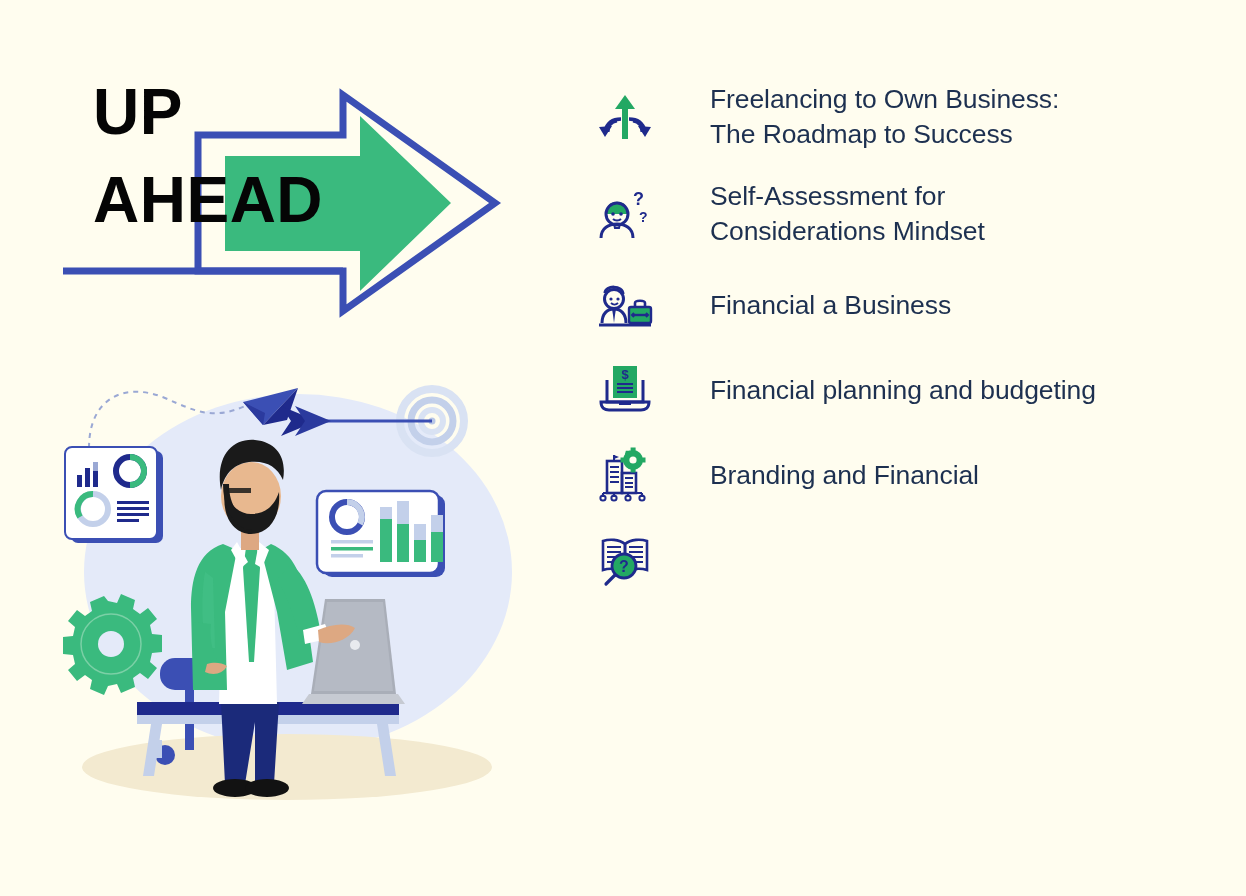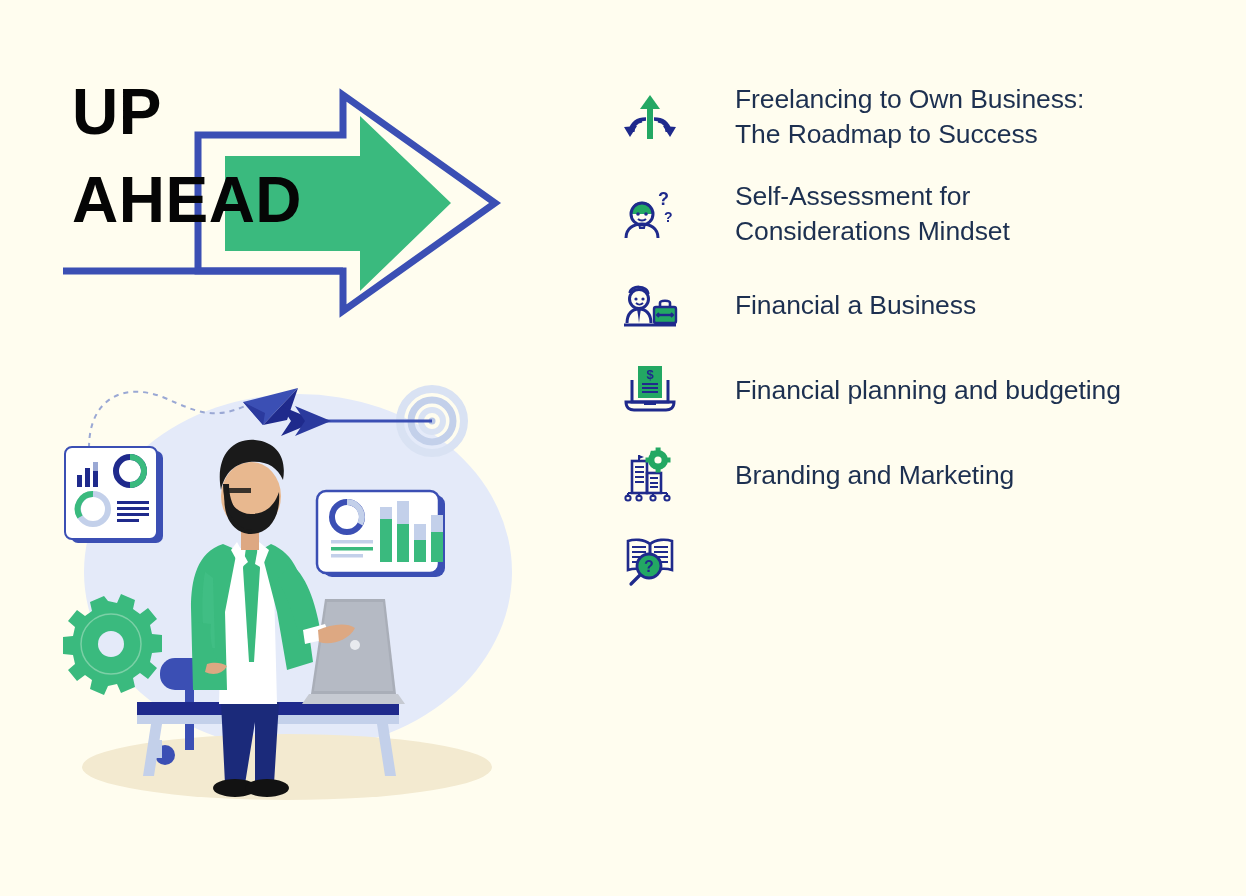--- a/index.html
+++ b/index.html
@@ -13,30 +13,31 @@
   #stage{position:absolute;left:0;top:0;width:1246px;height:896px;}
 
   
   #left-panel{position:absolute;left:0;top:0;width:560px;height:896px;}
 
   #headline{position:absolute;left:72px;top:68px;width:300px;}
   .headline-line{
     font-size:64px;font-weight:700;line-height:88px;
     color:#050505;letter-spacing:0.5px;
     font-family:"Liberation Sans", sans-serif;
+    margin-left:21px;
   }
 
   
   #arrow-graphic{position:absolute;left:55px;top:88px;width:460px;height:230px;}
 
   
   #illustration{position:absolute;left:55px;top:372px;width:475px;height:445px;}
 
   
-  #agenda-list{position:absolute;left:621px;top:82px;width:620px;}
+  #agenda-list{position:absolute;left:596px;top:82px;width:620px;}
   .agenda-row{
     position:relative;
     display:flex;align-items:center;
     min-height:52px;
     margin-bottom:27px;
   }
   .agenda-row:last-child{margin-bottom:0;}
   .agenda-icon{
     flex:0 0 58px;width:58px;height:58px;
     display:flex;align-items:center;justify-content:center;
@@ -307,21 +308,21 @@
           <circle cx="45" cy="51" r="2.6" fill="none" stroke="#1f2a8c" stroke-width="2"></circle>
           <path d="M41 2 L46 2 L47 6 L51 7 L53 3 L56 7 L53 10 L54 14 L58 15 L57 19 L53 19 L51 23 L47 21 L44 23 L41 20 L43 16 L40 13 L42 9 L40 6 Z" fill="#23a863" transform="translate(-6,2) scale(0.85)"></path>
           <circle cx="36" cy="13" r="10" fill="#23a863"></circle>
           <circle cx="36" cy="13" r="3.6" fill="#fffdef"></circle>
           <rect x="33.6" y="0.5" width="5" height="6" fill="#23a863"></rect>
           <rect x="33.6" y="19.5" width="5" height="6" fill="#23a863"></rect>
           <rect x="23.5" y="10.5" width="6" height="5" fill="#23a863"></rect>
           <rect x="42.5" y="10.5" width="6" height="5" fill="#23a863"></rect>
         </svg>
       </span>
-      <span class="agenda-label">Branding and Marketing</span>
+      <span class="agenda-label">Branding and Financial</span>
     </div>
 
 
     <div class="agenda-row">
       <span class="agenda-icon">
         <svg width="56" height="56" viewBox="0 0 56 56">
           <path d="M28 12 C22 7 12 7 6 9 L6 38 C12 36 22 36 28 41 Z" fill="none" stroke="#1f2a8c" stroke-width="2.6"></path>
           <path d="M28 12 C34 7 44 7 50 9 L50 38 C44 36 34 36 28 41 Z" fill="none" stroke="#1f2a8c" stroke-width="2.6"></path>
           <path d="M10 15 L24 15 M10 20 L24 20 M10 25 L24 25 M10 30 L24 30" stroke="#1f2a8c" stroke-width="1.8"></path>
           <path d="M32 15 L46 15 M32 20 L46 20 M32 25 L46 25 M32 30 L46 30" stroke="#1f2a8c" stroke-width="1.8"></path>

